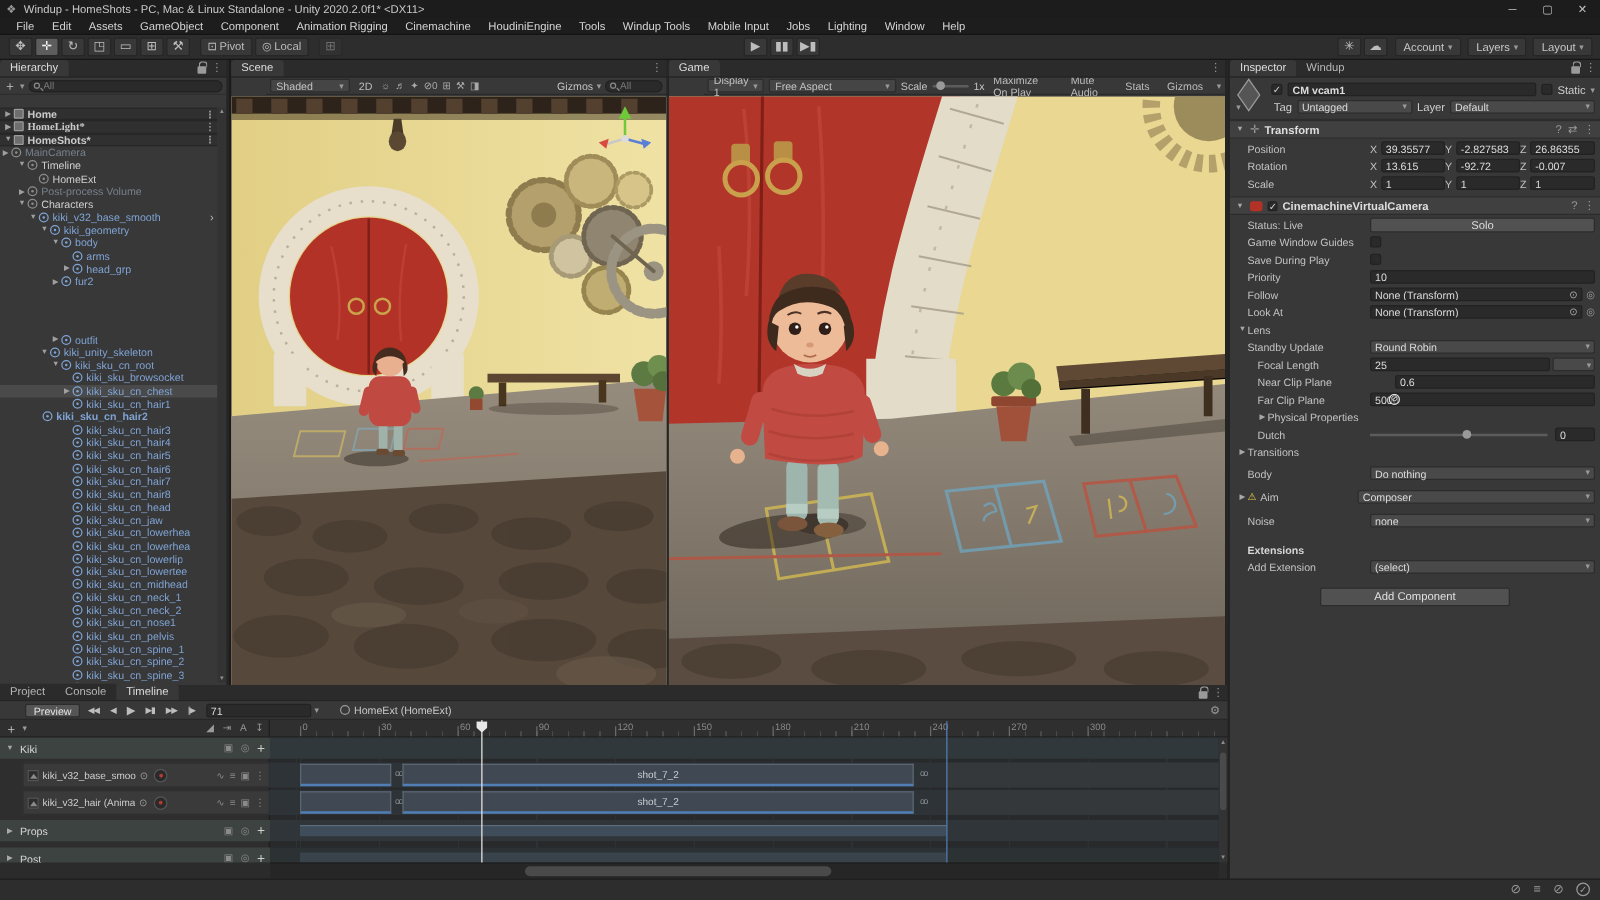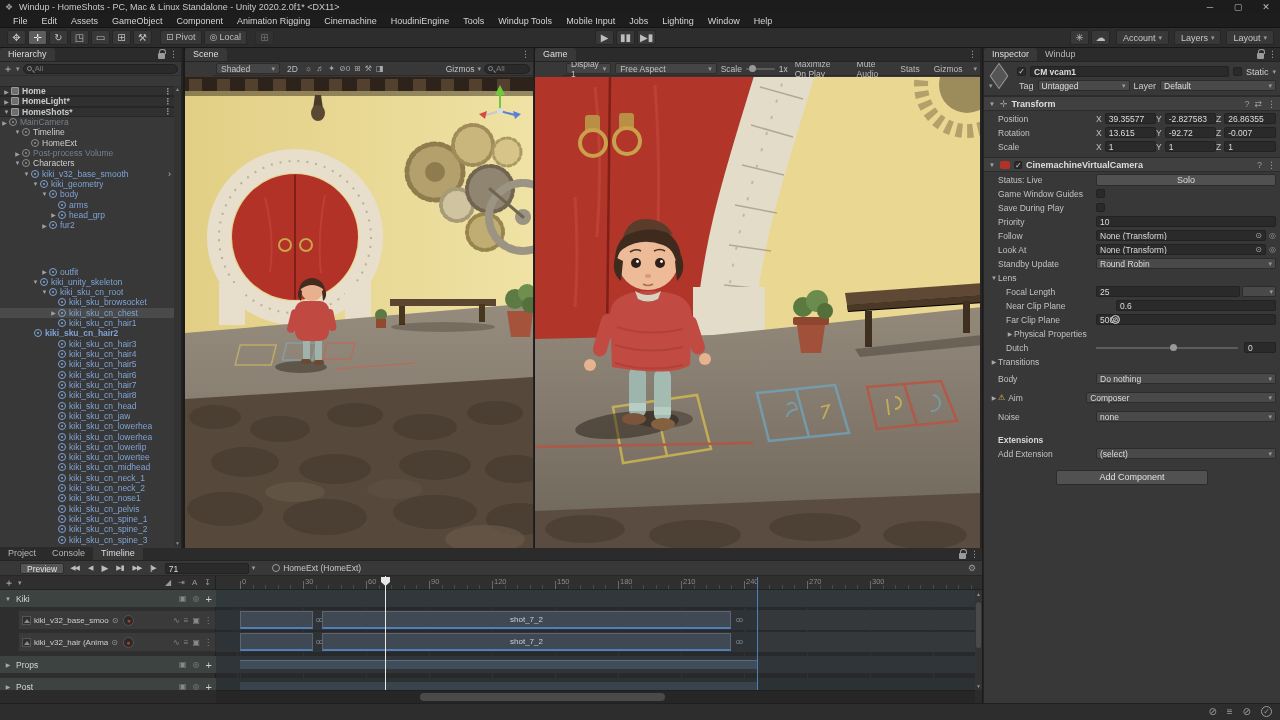--- a/index.html
+++ b/index.html
@@ -277,21 +277,21 @@
         <input placeholder="All" style="">
       </div>
     </div>
     <div id="h-tree">
         <div class="h-row scene" style="padding-left: 2px;">
           <span class="h-arrow">▶</span>
           <span class="h-icon scene-ic"></span>
           <span class="h-label">Home</span>
           <span class="h-kebab">⋮</span>
         </div>
-        <div class="h-row scene" style="padding-left: 2px;">
+        <div class="h-row scene" style="padding-left: 2px; font-family: Liberation Serif, serif;">
           <span class="h-arrow">▶</span>
           <span class="h-icon scene-ic"></span>
           <span class="h-label">HomeLight*</span>
           <span class="h-kebab">⋮</span>
         </div>
         <div class="h-row scene" style="padding-left: 2px;">
           <span class="h-arrow">▼</span>
           <span class="h-icon scene-ic"></span>
           <span class="h-label">HomeShots*</span>
           <span class="h-kebab">⋮</span>
@@ -921,30 +921,30 @@
       <span style="color:#9a9a9a; font-size:8px; margin-left:3px;">◎</span>
       </div>
     <div class="irow">
         <span class="ilabel">Look At</span>
       <div class="field" style="display:flex;">
         <span>None (Transform)</span>
         <span class="objicon">⊙</span>
         </div>
       <span style="color:#9a9a9a; font-size:8px; margin-left:3px;">◎</span>
       </div>
+    <div class="irow" style="padding-left:6px;">
+      <span class="fold">▼</span>
+      <span class="foldlabel">Lens</span>
+      </div>
     <div class="irow">
         <span class="ilabel">Standby Update</span>
       <div class="drop">
         <span>Round Robin</span>
         <span class="caret">▾</span>
         </div>
-      </div>
-    <div class="irow" style="padding-left:6px;">
-      <span class="fold">▼</span>
-      <span class="foldlabel">Lens</span>
       </div>
     <div class="irow" style="padding-left:22px;">
         <span class="ilabel" style="width:90px">Focal Length</span>
       <div class="field">25</div>
       <div class="dropstub">
           <span class="caret">▾</span>
         </div>
       </div>
     <div class="irow" style="padding-left:22px;gap:20px;">
         <span class="ilabel" style="width:90px">Near Clip Plane</span>

